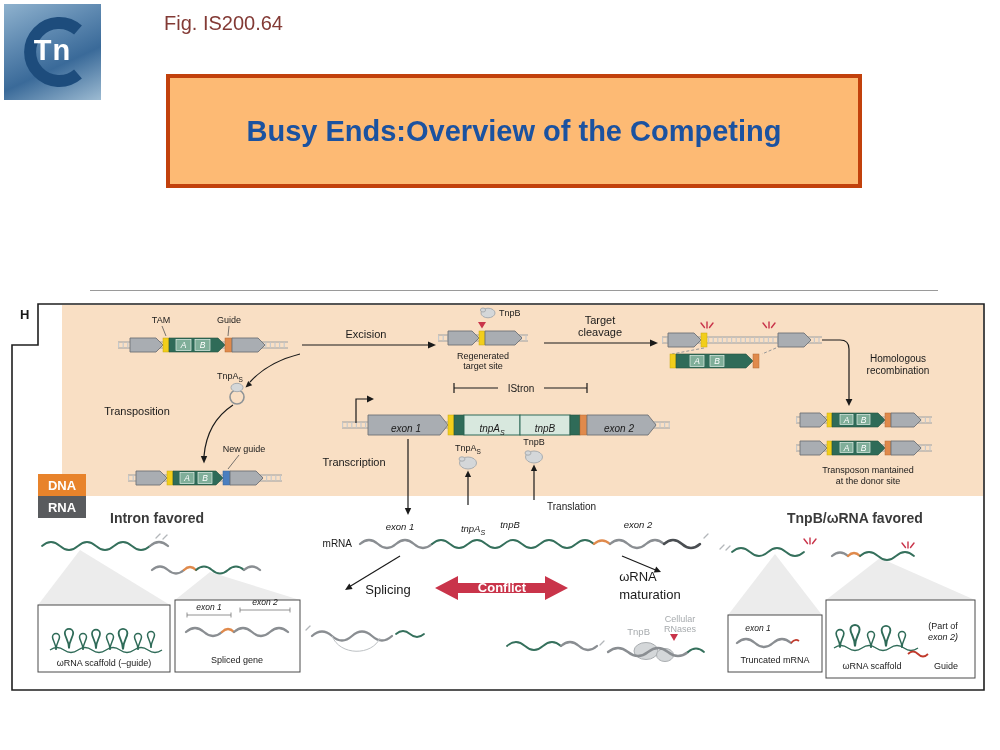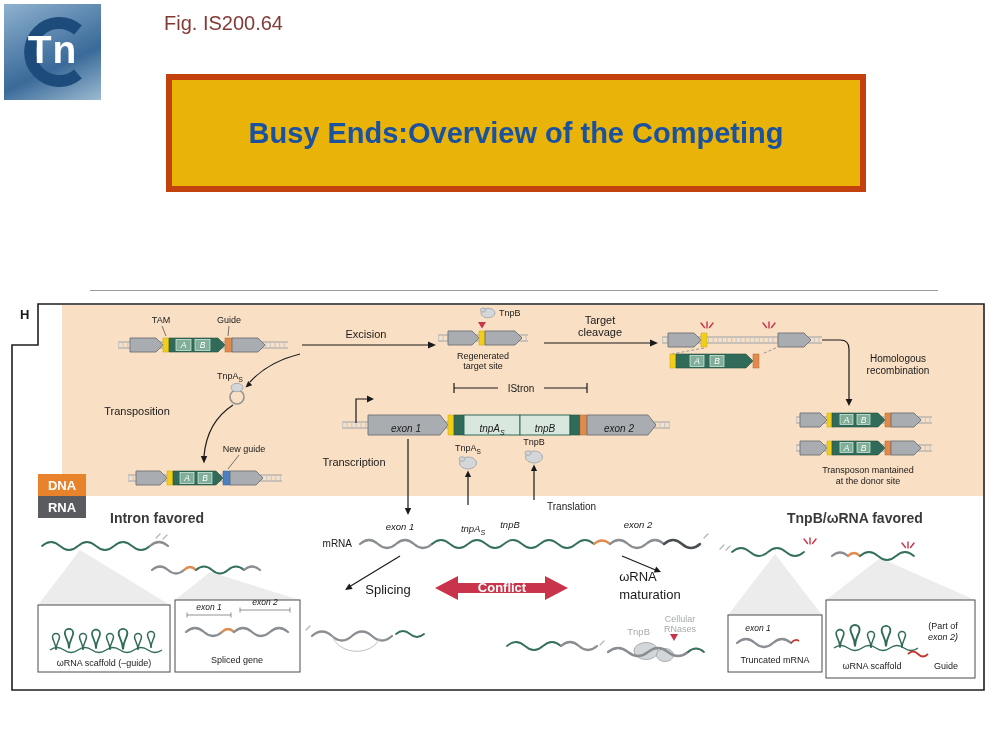--- a/index.html
+++ b/index.html
@@ -2,26 +2,26 @@
 <html><head>
 <meta charset="utf-8">
 <style>
   html,body{margin:0;padding:0;background:#fff;}
   .page{position:relative;width:1000px;height:750px;background:#fff;overflow:hidden;font-family:"Liberation Sans",sans-serif;}
 
   .logo{position:absolute;left:4px;top:4px;width:97px;height:96px;
     background:linear-gradient(155deg,#8FB2CE 0%,#5D88B0 35%,#3A6A99 62%,#9DBBD2 100%);}
   .logo svg{position:absolute;left:0;top:0;}
   .logo-text{position:absolute;left:50%;top:50%;transform:translate(-50%,-54%);
-    color:#fff;font-size:39px;font-weight:bold;letter-spacing:1px;}
+    color:#fff;font-size:29px;font-weight:bold;letter-spacing:1px;}
 
   .fig-label{position:absolute;left:116px;top:12px;font-size:20px;color:#833A35;margin-left:48px;}
 
-  .title-box{position:absolute;left:166px;top:74px;width:688px;height:106px;border:6px solid #c2410c;
-    background:#eab308;display:flex;flex-direction:column;justify-content:center;align-items:center;}
+  .title-box{position:absolute;left:166px;top:74px;width:688px;height:106px;border:4px solid #c2410c;
+    background:#fdba74;display:flex;flex-direction:column;justify-content:center;align-items:center;}
   .title-line{color:#1B52A0;font-size:29px;font-weight:bold;line-height:1.55;}
 
   .separator{position:absolute;left:90px;top:290px;width:848px;border-top:1px solid #9A9A9A;height:0;}
 
   .figure-panel{position:absolute;left:10px;top:302px;width:976px;height:392px;}
 
   
   svg text{font-family:"Liberation Sans",sans-serif;fill:#1a1a1a;}
   .mid{text-anchor:middle}.end{text-anchor:end}.ital{font-style:italic}.bold{font-weight:bold}
   .t85{font-size:8.5px}.t9{font-size:9px}.t95{font-size:9.5px}.t10{font-size:10px}

